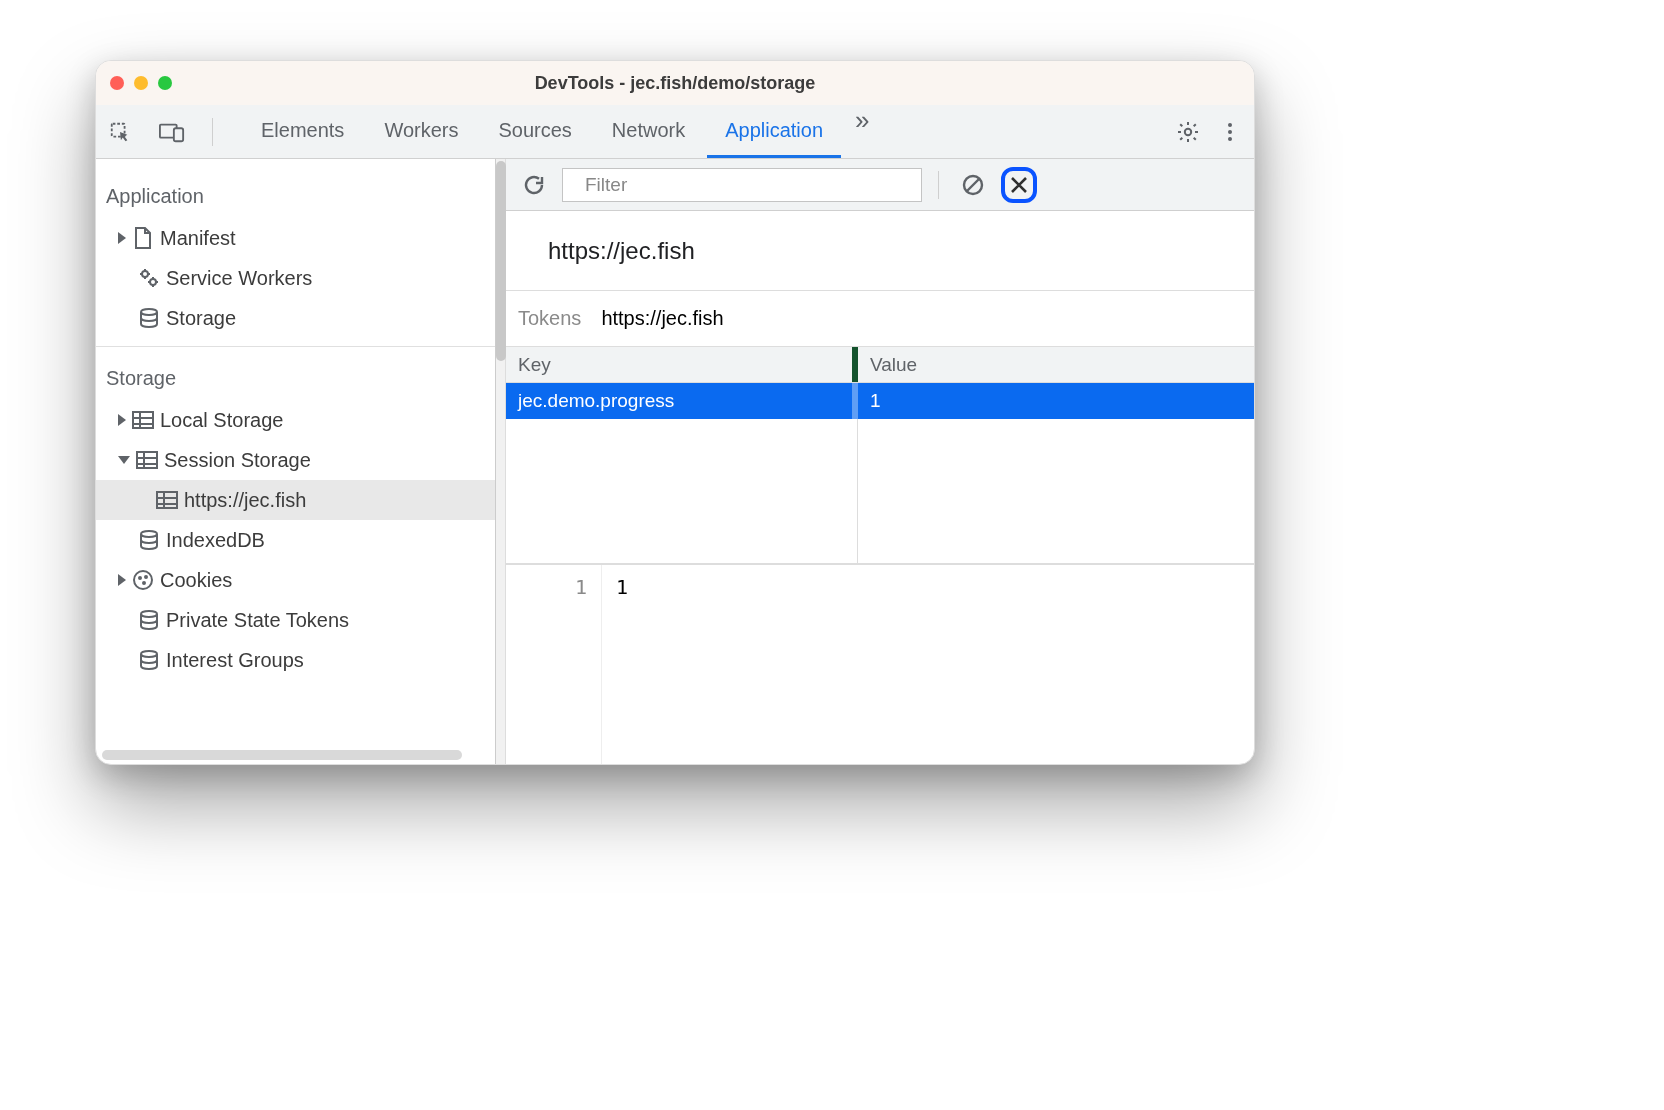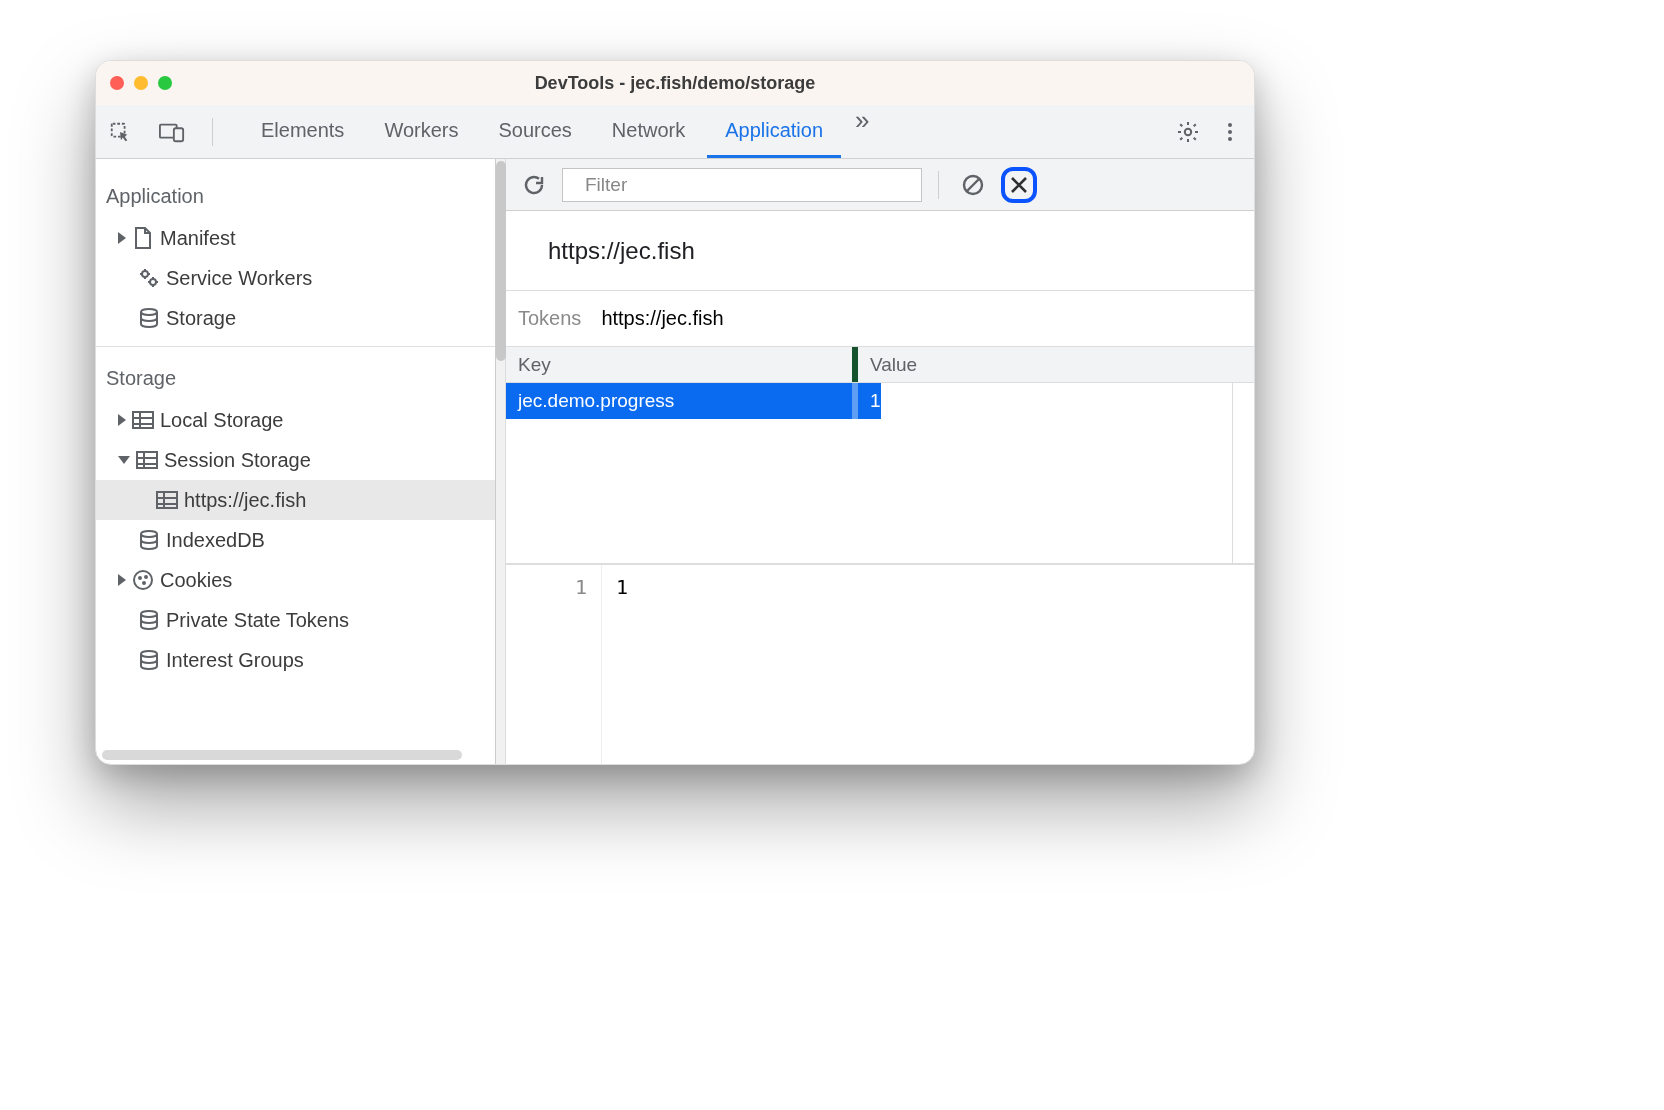--- a/index.html
+++ b/index.html
@@ -151,21 +151,21 @@
     border-bottom:1px solid #ddd;
   }
   .gridhead, .gridrow {
     display:flex; height: 36px; align-items:center; font-size:19px;
   }
   .gridhead { background:#f1f3f4; color:#5f6368; border-bottom:1px solid #ddd; }
   .col-key { width: 352px; padding-left: 12px; border-right:6px solid #14532d; height:100%; display:flex; align-items:center;}
   .col-val { flex:1; padding-left: 12px; height:100%; display:flex; align-items:center;}
   .gridrow.sel { background:#0a6af0; color:#fff; }
   .gridrow.sel .col-key { border-right-color: rgba(255,255,255,0.35); }
-  .gridbody { height: 180px; display:flex; flex-direction:row; }
+  .gridbody { height: 180px; display:flex; flex-direction:column; }
   .gridbody .blankcols { flex:1; display:flex; }
   .gridbody .blankcols .col-key { border-right:1px solid #ddd; }
 
   .preview {
     flex:1; display:flex; border-top:1px solid #ddd;
   }
   .gutter {
     width: 96px; border-right:1px solid #eee; background:#fff;
     text-align:right; padding: 10px 14px; color:#8a8a8a; font-size:20px;
     font-family: ui-monospace, Menlo, Consolas, monospace;

